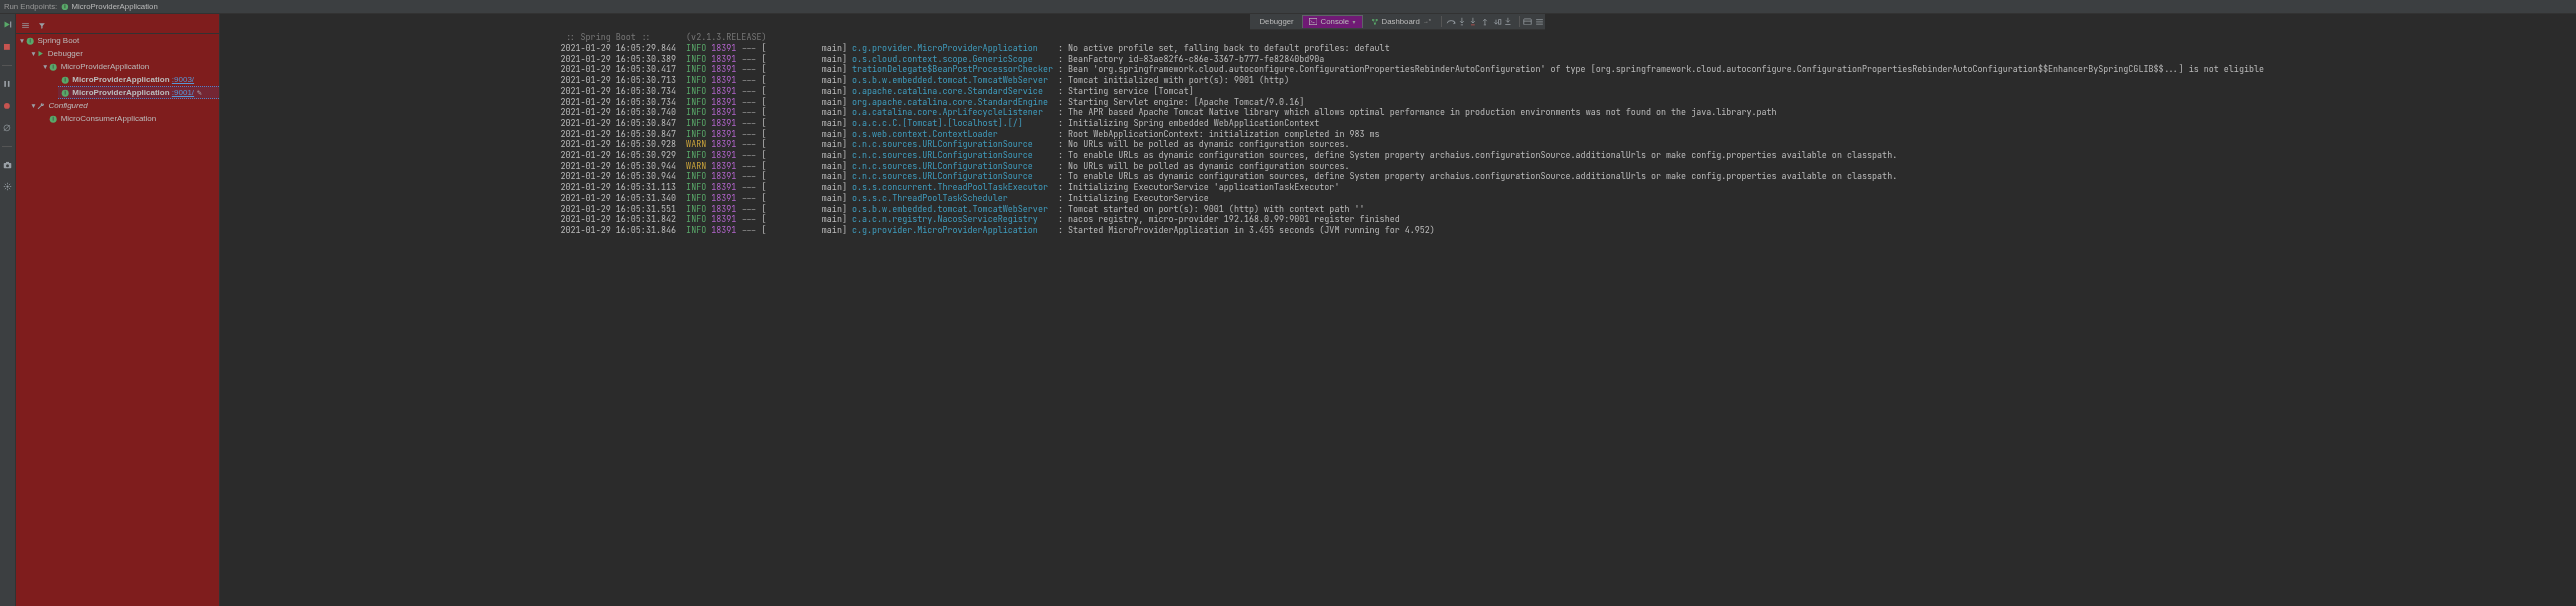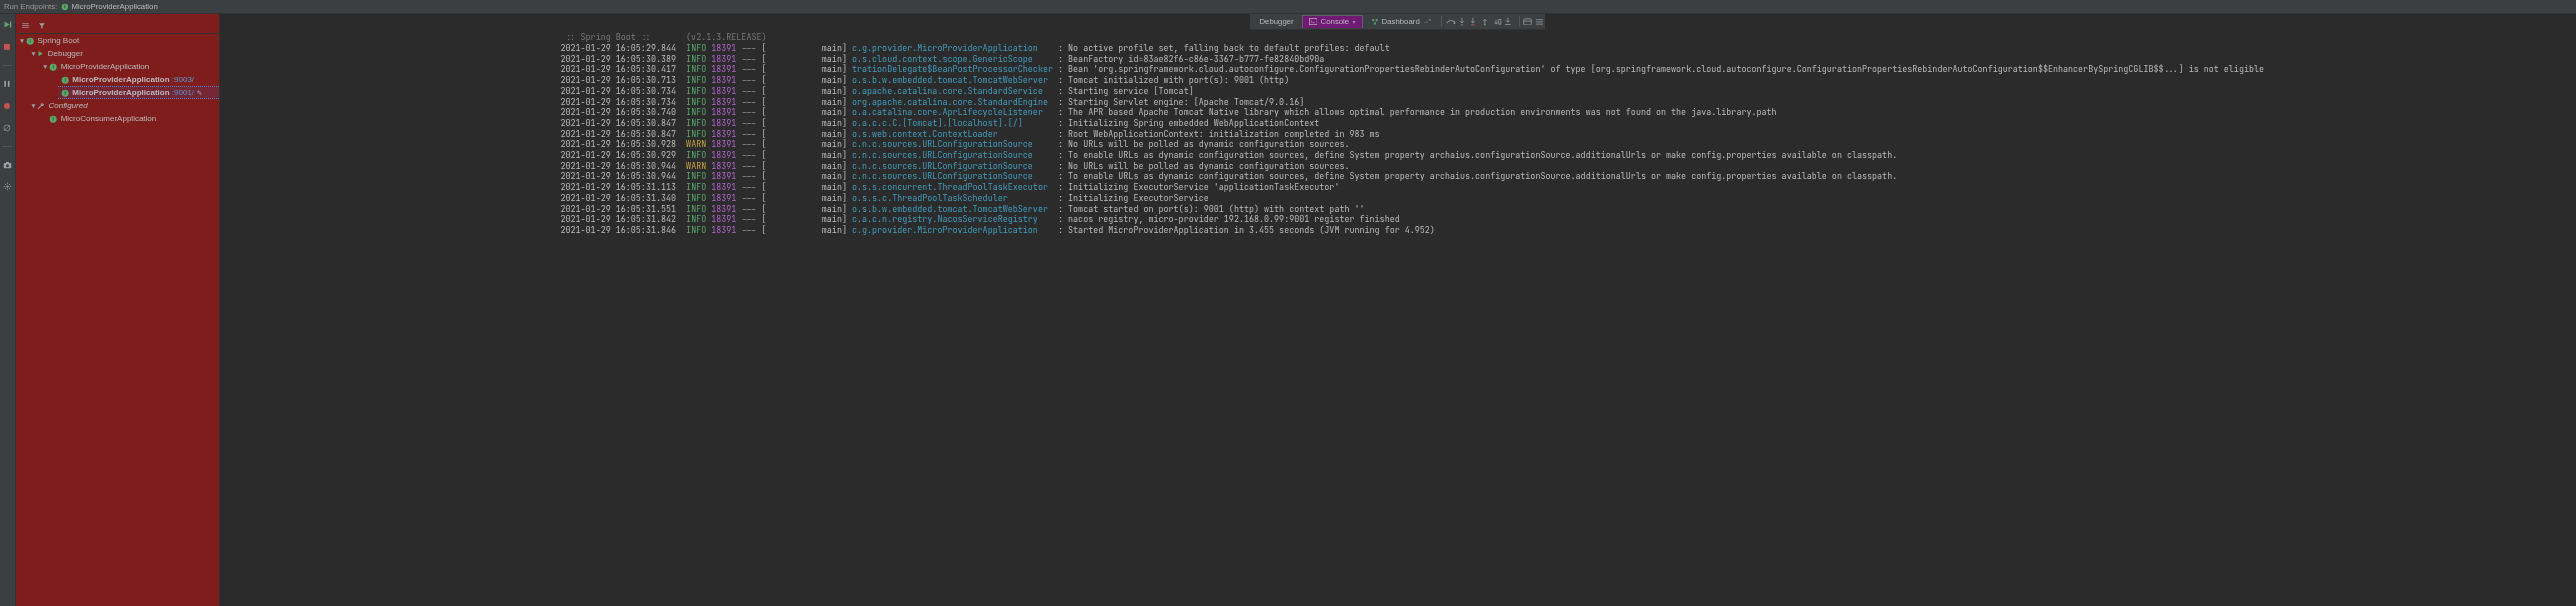--- a/index.html
+++ b/index.html
@@ -76,21 +76,21 @@
 .tree .row.selected {
   background: #2f65ca22;
   border-top: 0.6px dotted #5581c7;
   border-bottom: 0.6px dotted #5581c7;
 }
 .tree .arrow {
   width: 7.8px; text-align: center; color: #9aa0a6;
   font-size: 6.5px;
 }
 .tree .ticon { margin-right: 3.2px; display: inline-flex; }
-.tree .port { color: #5896d6; }
+.tree .port { color: #5896d6; text-decoration: underline; }
 .tree .pencil { margin-left: 2.6px; color: #aab0b8; font-size: 6.5px; }
 .italic { font-style: italic; }
 
 .console-panel {
   flex: 1;
   display: flex;
   flex-direction: column;
   background: #2b2b2b;
   align-items: center;
 }

